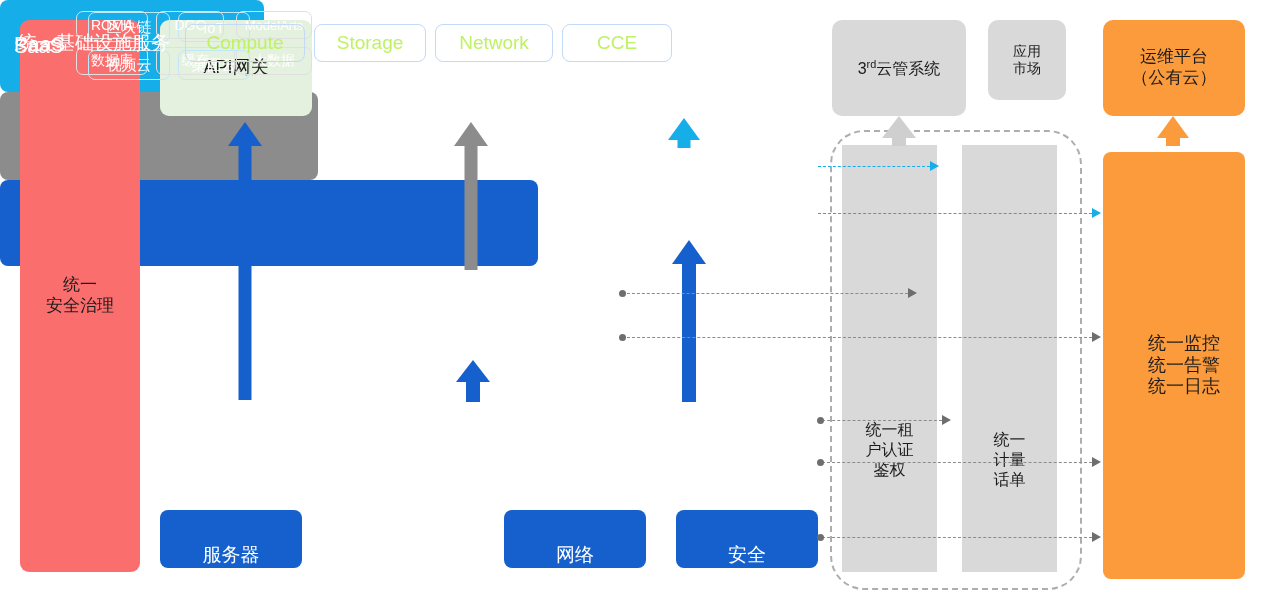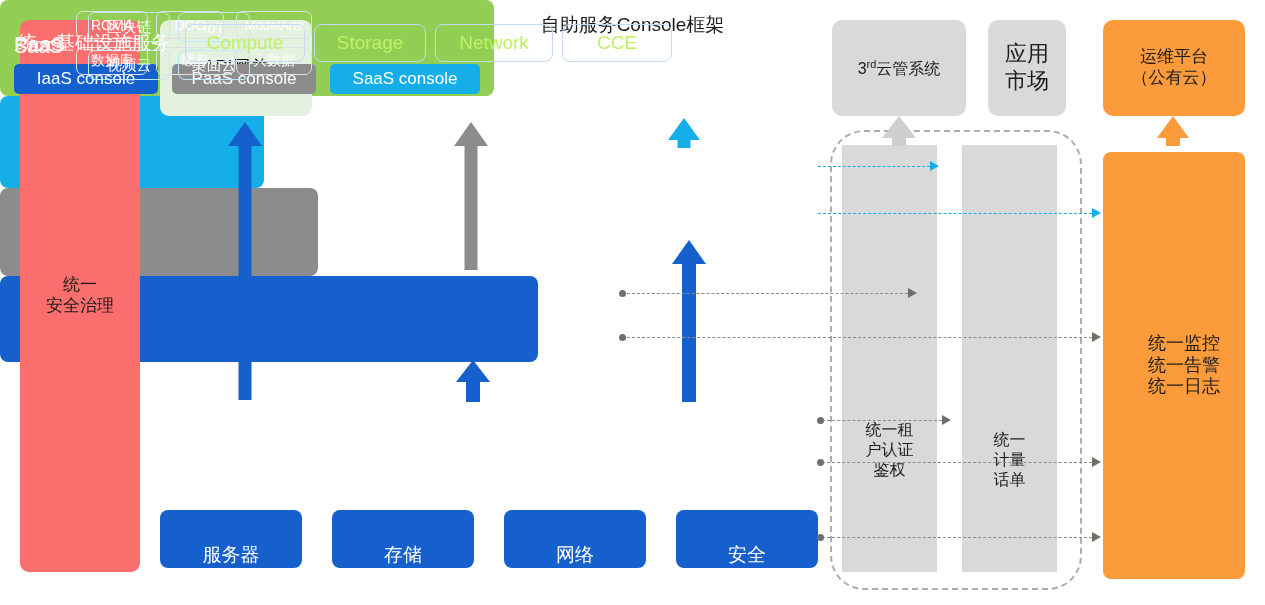--- a/index.html
+++ b/index.html
@@ -66,22 +66,22 @@
   #chip-iaas { left: 14px;  width: 144px; background: #1560CC; }
   #chip-paas { left: 172px; width: 144px; background: #8C8C8C; }
   #chip-saas { left: 330px; width: 150px; background: #16AEE8; }
 
   
   #third-cloud {
     left: 832px; top: 20px; width: 134px; height: 96px;
     background: #D9D9D9; color: #1c1c1c; font-size: 16px;
   }
   #app-market {
-    left: 988px; top: 20px; width: 78px; height: 96px;
-    background: #D9D9D9; color: #1c1c1c; font-size: 22px;
+    left: 988px; top: 20px; width: 78px; height: 80px;
+    background: #D9D9D9; color: #1c1c1c; font-size: 14px;
   }
 
   
   #ops-top {
     left: 1103px; top: 20px; width: 142px; height: 96px;
     background: #FB9B3C; color: #1c1c1c; font-size: 17px;
   }
   
   #ops-col {
     left: 1103px; top: 152px; width: 142px; height: 427px;
@@ -260,32 +260,20 @@
 
   <div class="box" id="sec-panel">
     <span>统一
 安全治理</span>
   </div>
 
   <div class="box" id="api-gw">
     <span>API网关</span>
   </div>
 
-  <div id="console-frame">
-    <div id="console-title">自助服务Console框架</div>
-    <div class="console-chip" id="chip-iaas">
-      <span>IaaS console</span>
-    </div>
-    <div class="console-chip" id="chip-paas">
-      <span>PaaS console</span>
-    </div>
-    <div class="console-chip" id="chip-saas">
-      <span>SaaS console</span>
-    </div>
-  </div>
 
   <div class="box" id="third-cloud">
     <span><span>3</span><sup style="font-size:0.68em">rd</sup><span>云管系统</span></span>
   </div>
 
   <div class="box" id="app-market">
     <span>应用
 市场</span>
   </div>
 
@@ -364,23 +352,20 @@
       <span>Network</span>
     </div>
     <div class="infra-chip" id="ic-cce">
       <span>CCE</span>
     </div>
   </div>
 
   <div class="hw-box" id="hw-server">
     <span>服务器</span>
   </div>
-  <div class="hw-box" id="hw-storage">
-    <span>存储</span>
-  </div>
   <div class="hw-box" id="hw-network">
     <span>网络</span>
   </div>
   <div class="hw-box" id="hw-secure">
     <span>安全</span>
   </div>
 
   <div class="up-arrow" id="arr-api">
     <div class="head"></div>
     <div class="shaft"></div>

